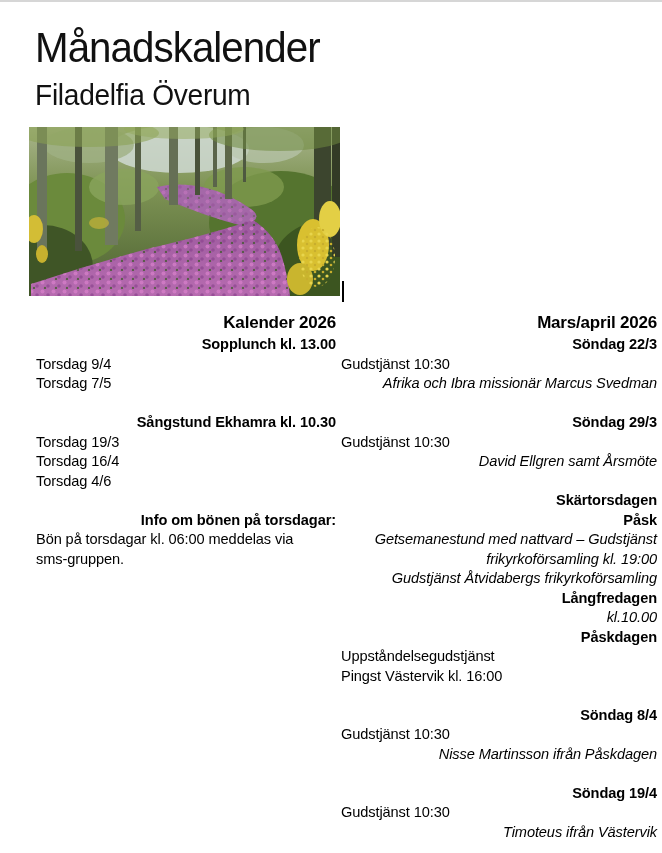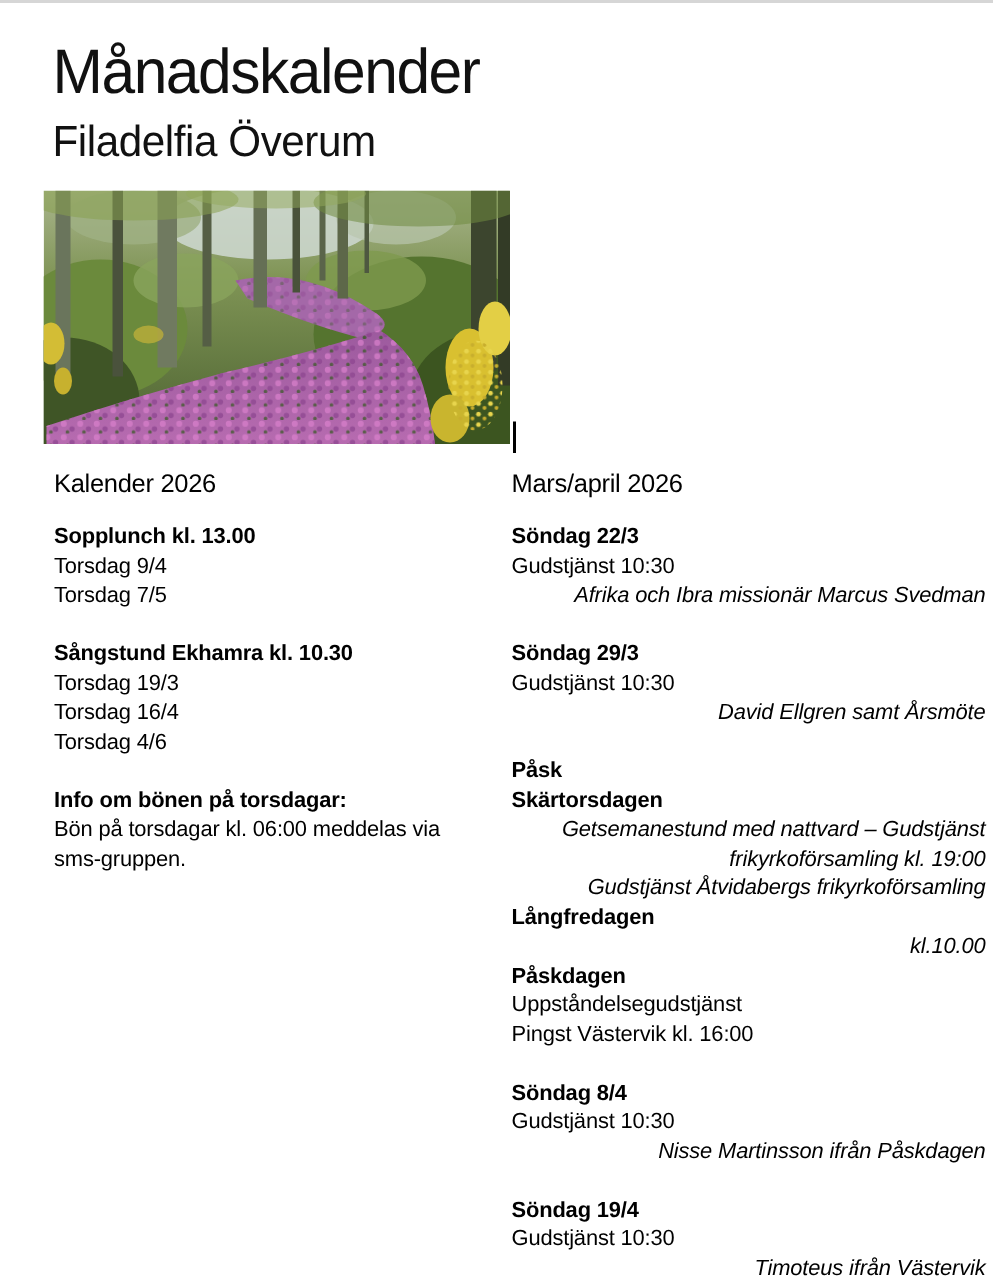--- a/index.html
+++ b/index.html
@@ -39,32 +39,33 @@
     position:absolute;left:342px;top:281px;width:2px;height:21px;
     background:#000;
   }
   
   .col{
     position:absolute;top:311px;
   }
   #col-left{left:36px;width:300px;}
   #col-right{left:341px;width:316px;}
   .col-heading{
-    font-size:17px;font-weight:400;line-height:24px;
-    margin:0 0 14px 0;
+    font-size:17px;font-weight:700;line-height:24px;
+    margin:0 0 0 0;
     letter-spacing:-0.2px;
+    text-align:right;
   }
   .group{margin:0 0 19.5px 0;}
   .line{
     display:block;
     font-size:14.6px;line-height:19.5px;
     white-space:nowrap;
     letter-spacing:-0.1px;
   }
-  .s-bold{font-weight:700;}
+  .s-bold{font-weight:700;text-align:right;}
   .s-italic{font-style:italic;text-align:right;}
   .s-regular{font-weight:400;}
 </style>
 </head>
 <body>
 
 <div class="top-border"></div>
 
 <h1 class="doc-title">Månadskalender</h1>
 <h2 class="doc-subtitle">Filadelfia Överum</h2>
@@ -176,22 +177,22 @@
         <span class="line s-bold">Söndag 22/3</span>
         <span class="line s-regular">Gudstjänst 10:30</span>
         <span class="line s-italic">Afrika och Ibra missionär Marcus Svedman</span>
       </div>
       <div class="group">
         <span class="line s-bold">Söndag 29/3</span>
         <span class="line s-regular">Gudstjänst 10:30</span>
         <span class="line s-italic">David Ellgren samt Årsmöte</span>
       </div>
       <div class="group">
+        <span class="line s-bold">Skärtorsdagen</span>
         <span class="line s-bold">Påsk</span>
-        <span class="line s-bold">Skärtorsdagen</span>
         <span class="line s-italic">Getsemanestund med nattvard – Gudstjänst</span>
         <span class="line s-italic">frikyrkoförsamling kl. 19:00</span>
         <span class="line s-italic">Gudstjänst Åtvidabergs frikyrkoförsamling</span>
         <span class="line s-bold">Långfredagen</span>
         <span class="line s-italic">kl.10.00</span>
         <span class="line s-bold">Påskdagen</span>
         <span class="line s-regular">Uppståndelsegudstjänst</span>
         <span class="line s-regular">Pingst Västervik kl. 16:00</span>
       </div>
       <div class="group">

